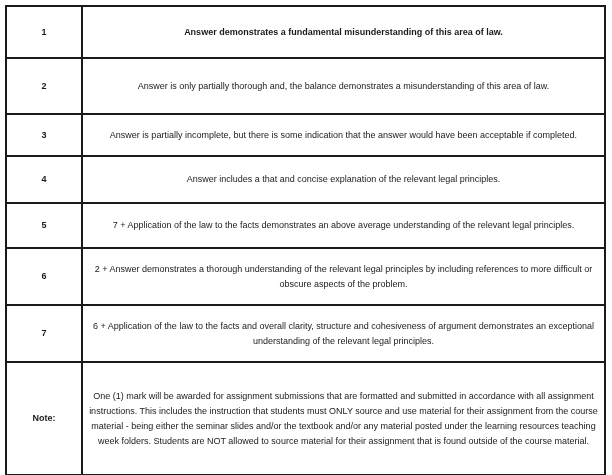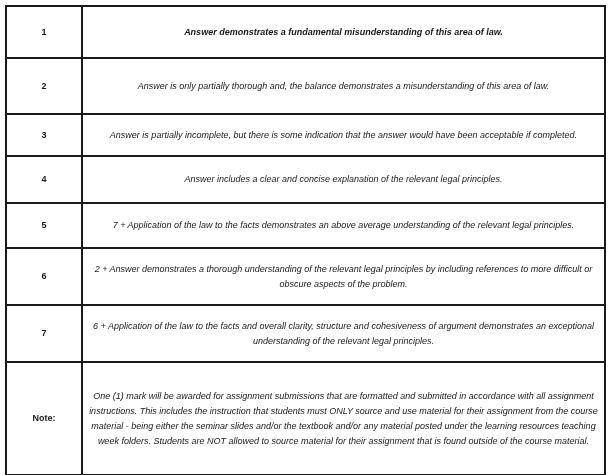--- a/index.html
+++ b/index.html
@@ -33,21 +33,20 @@
     color: #1a1a1a;
     background: #ffffff;
   }
   td.num {
     width: 70px;
     font-weight: bold;
     padding: 2px;
   }
   td.desc {
     padding: 2px 3px;
-    font-style: italic;
   }
   tr.bold-row td.desc {
     font-weight: bold;
   }
   
   tr.h-1 { height: 52px; }
   tr.h-2 { height: 56px; }
   tr.h-3 { height: 42px; }
   tr.h-4 { height: 47px; }
   tr.h-5 { height: 45px; }
@@ -68,21 +67,21 @@
       <tr class="h-2">
         <td class="num">2</td>
         <td class="desc">Answer is only partially thorough and, the balance demonstrates a misunderstanding of this area of law.</td>
       </tr>
       <tr class="h-3">
         <td class="num">3</td>
         <td class="desc">Answer is partially incomplete, but there is some indication that the answer would have been acceptable if completed.</td>
       </tr>
       <tr class="h-4">
         <td class="num">4</td>
-        <td class="desc">Answer includes a clear and concise explanation of the relevant legal principles.</td>
+        <td class="desc">Answer includes a that and concise explanation of the relevant legal principles.</td>
       </tr>
       <tr class="h-5">
         <td class="num">5</td>
         <td class="desc">7 + Application of the law to the facts demonstrates an above average understanding of the relevant legal principles.</td>
       </tr>
       <tr class="h-6">
         <td class="num">6</td>
         <td class="desc">2 + Answer demonstrates a thorough understanding of the relevant legal principles by including references to more difficult or obscure aspects of the problem.</td>
       </tr>
       <tr class="h-7">

